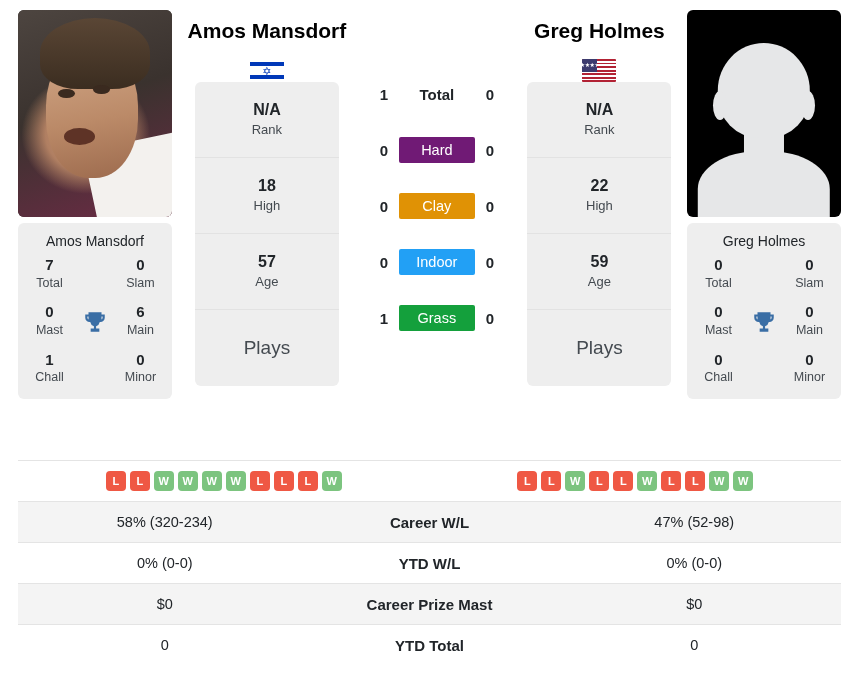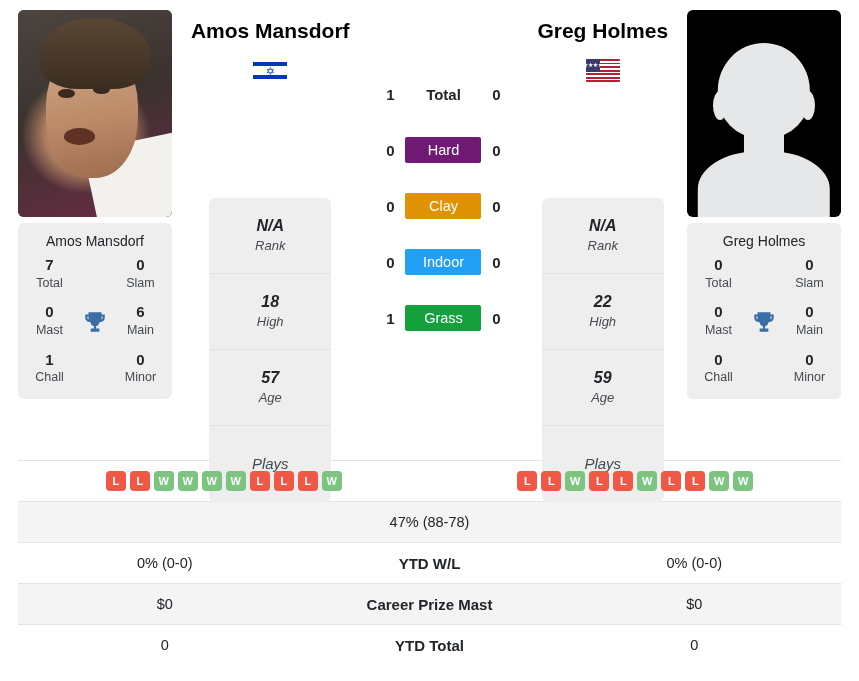--- a/index.html
+++ b/index.html
@@ -121,38 +121,36 @@
     font-size: 15px; font-weight: bold; color: #212529; line-height: 1.1;
   }
   .mini-cell .k {
     font-size: 12.5px; color: #444a50; line-height: 1.5;
   }
   .trophy-slot { width: 40px; display: flex; justify-content: center; }
   .spacer-slot { width: 40px; }
 
   
   .info-col {
-    width: 122px; flex: 0 0 122px;
-    margin-top: 116px;
-    font-style: italic;
+    width: 144px; flex: 0 0 122px;
   }
   .info-box {
     background: #eeeeee;
     border-bottom: 1px solid #e2e2e2;
     padding: 12px 4px;
     text-align: center;
     height: 76px;
     display: flex; flex-direction: column; justify-content: center;
   }
   .info-box:first-child { border-radius: 6px 6px 0 0; }
   .info-box:last-child { border-radius: 0 0 6px 6px; border-bottom: none; }
   .info-box .v { font-size: 16px; font-weight: bold; color: #212529; line-height: 1.25; }
   .info-box .k { font-size: 13px; color: #444a50; line-height: 1.5; }
   .info-box.plays { justify-content: center; }
-  .info-box.plays .k { font-size: 15px; }
+  .info-box.plays .k { font-size: 19px; }
 
   
   .name-flag-col {
     flex: 1 1 auto;
     display: flex;
     flex-direction: column;
     align-items: center;
     padding-top: 8px;
   }
   .pname {
@@ -463,21 +461,23 @@
             <div class="badge W">W</div>
             <div class="badge L">L</div>
             <div class="badge L">L</div>
             <div class="badge W">W</div>
             <div class="badge W">W</div>
           </div>
       </div>
     </div>
 
     <div class="trow alt">
-      <div class="side">47% (88-78)</div>
+      <div class="side">58% (320-234)</div>
+      <div class="mid">Career W/L</div>
+      <div class="side">47% (52-98)</div>
     </div>
 
     <div class="trow">
       <div class="side">0% (0-0)</div>
       <div class="mid">YTD W/L</div>
       <div class="side">0% (0-0)</div>
     </div>
 
     <div class="trow alt">
       <div class="side">$0</div>

